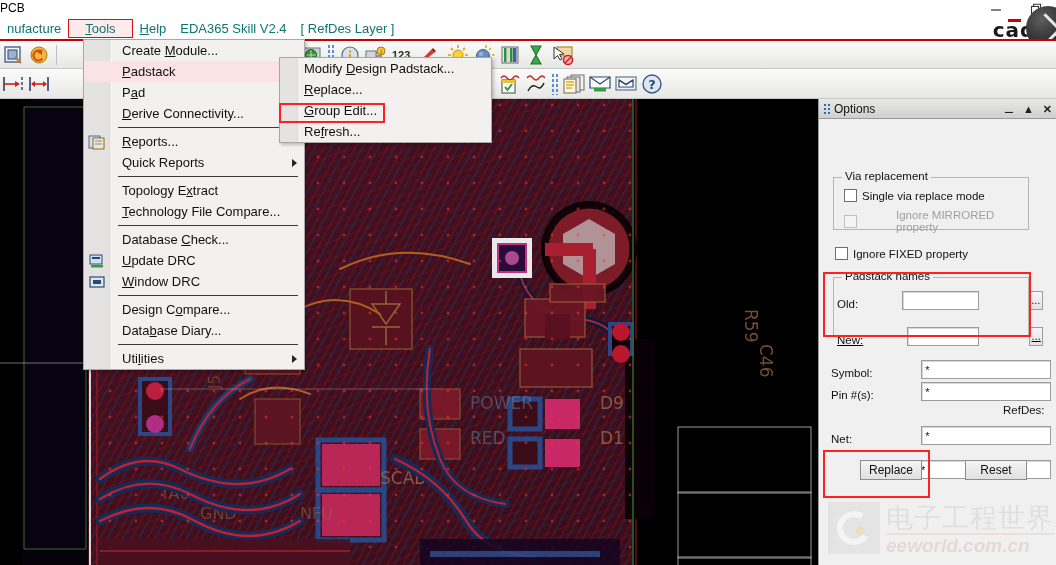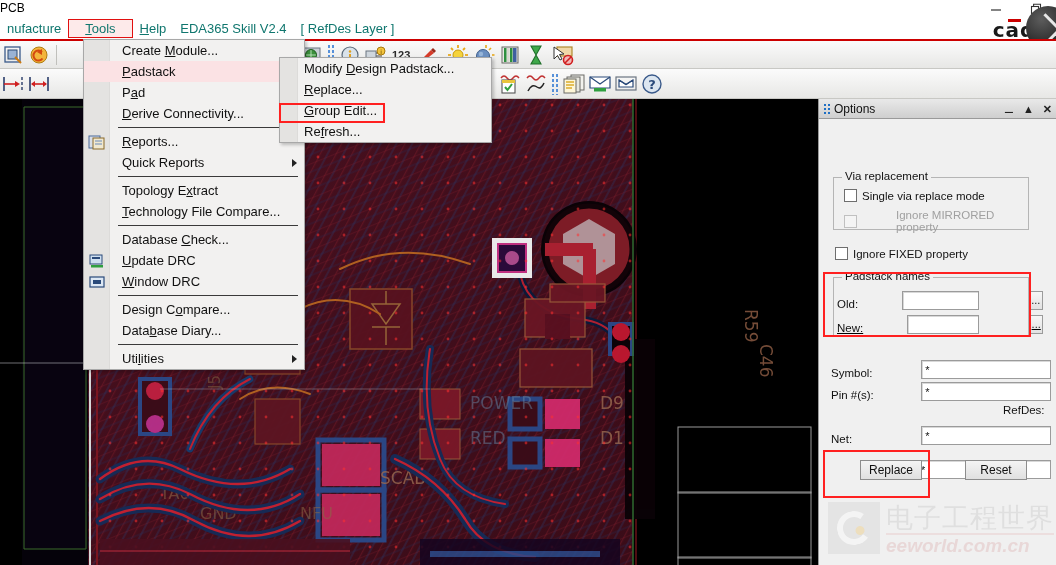--- a/index.html
+++ b/index.html
@@ -682,21 +682,21 @@
       <div class="group" style="left:14px; top:158px; width:196px; height:60px;">
         <div class="glabel">Padstack names</div>
       </div>
 
       <div class="fldrow" style="position:absolute; left:18px; top:172px; width:206px;">
         <span class="fldlabel" style="width:30px">Old:</span>
         <span class="txtin" style="width:118px" title="Old:"></span>
         <span class="dotsbtn" style="margin-left:6px">...</span>
       </div>
 
-      <div class="fldrow" style="position:absolute; left:18px; top:196px; width:206px;text-decoration:underline;">
+      <div class="fldrow" style="position:absolute; left:18px; top:208px; width:206px;text-decoration:underline;">
         <span class="fldlabel" style="width:30px">New:</span>
         <span class="txtin" style="width:118px"></span>
         <span class="dotsbtn" style="margin-left:6px">...</span>
       </div>
 
       <div class="redbox" style="left:4px; top:153px; width:208px; height:65px;"></div>
 
       <div class="fldrow" style="position:absolute; left:12px; top:241px; width:220px;">
         <span class="fldlabel" style="width:48px">Symbol:</span>
         <span class="txtin" style="width:134px">*</span>

